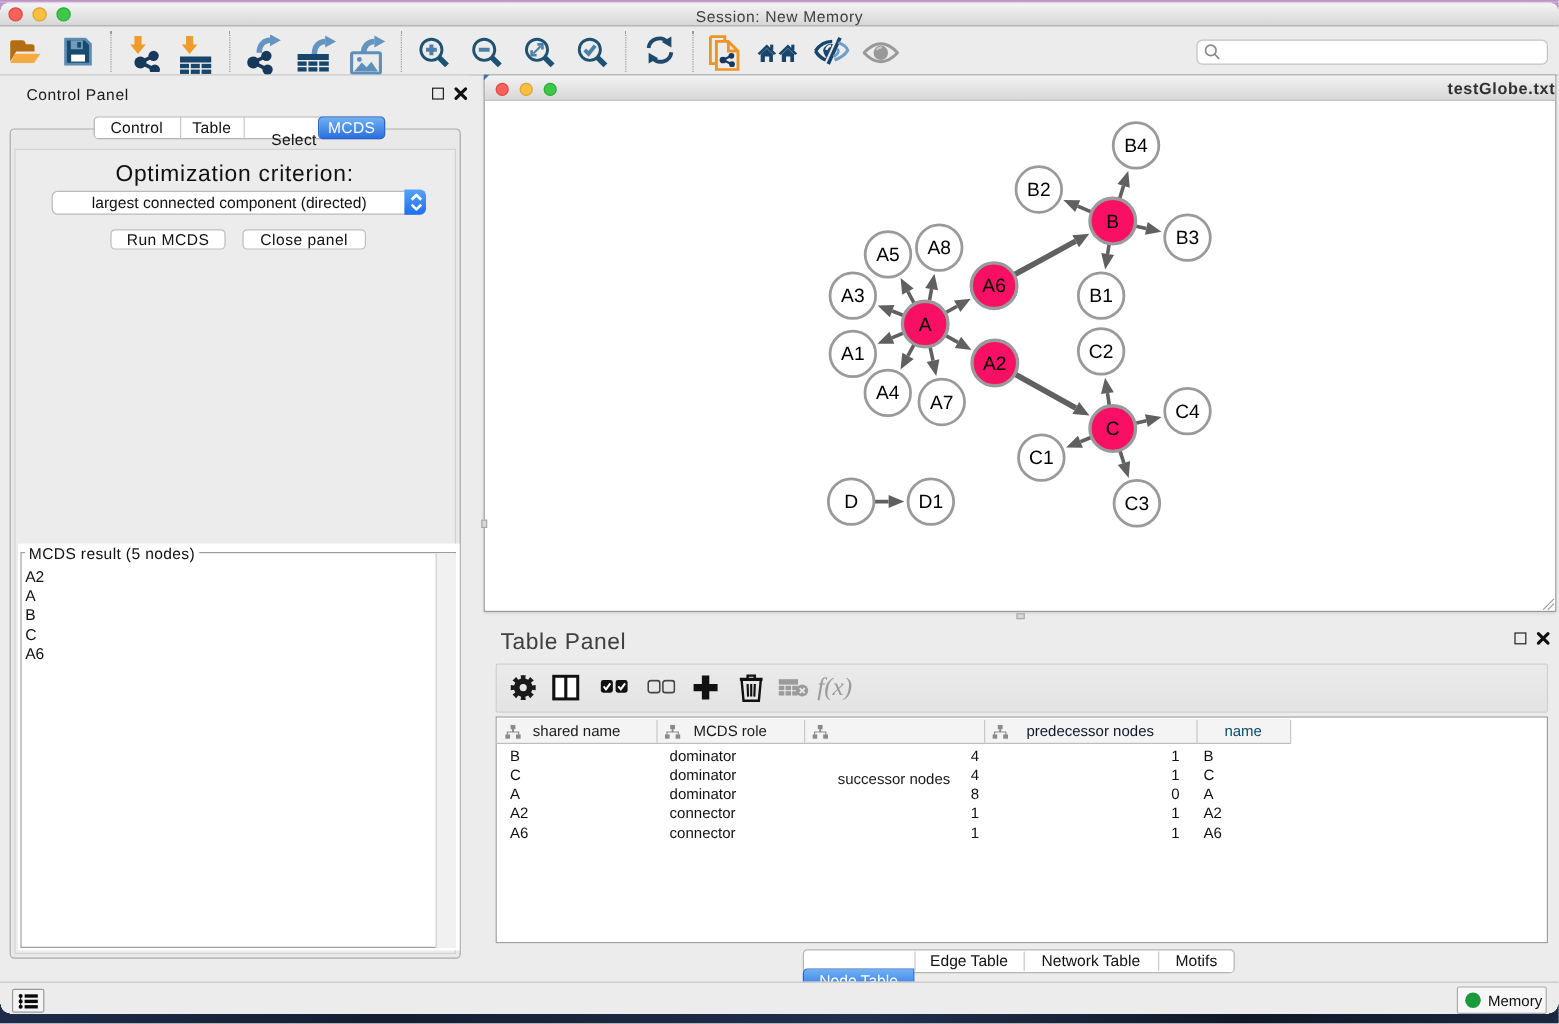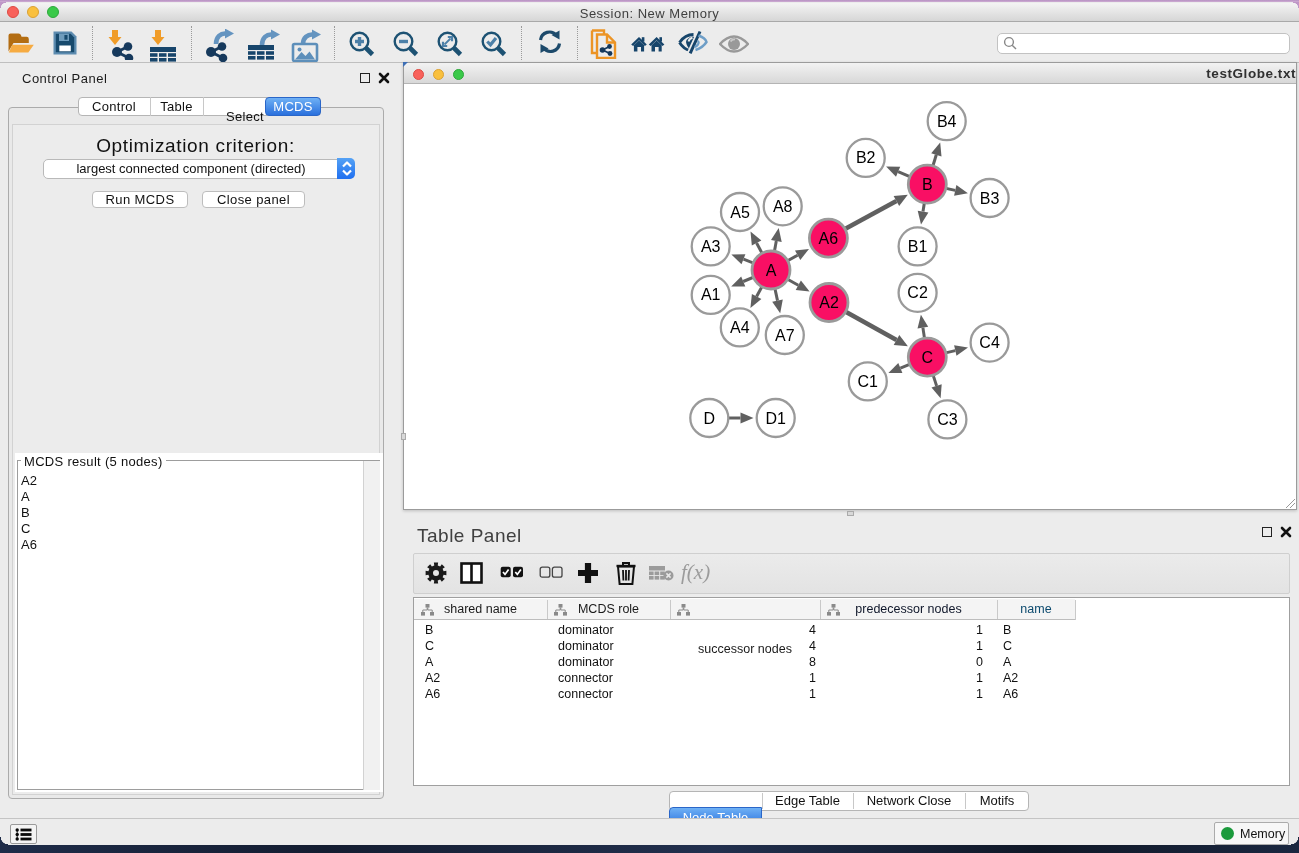--- a/index.html
+++ b/index.html
@@ -456,21 +456,21 @@
       <span style="position:absolute;left:590px;">A6</span>
     </div>
 </div>
 
 <div class="abs" style="left:669px;top:791px;width:360px;height:20px;background:#fff;border:1px solid #b5b5b5;border-radius:4px;"></div>
 <div class="abs" style="left:669px;top:791px;width:93px;height:20px;background:linear-gradient(#6fb1f5,#2a70dd);border:1px solid #2a66c8;border-radius:4px 0 0 4px;color:#fff;font-size:13px;text-align:center;line-height:19px;margin-top:16px;">Node Table</div>
 <div class="abs" style="left:762px;top:793px;width:1px;height:16px;background:#c8c8c8;"></div>
 <div class="abs" style="left:853px;top:793px;width:1px;height:16px;background:#c8c8c8;"></div>
 <div class="abs" style="left:965px;top:793px;width:1px;height:16px;background:#c8c8c8;"></div>
 <div class="abs" style="left:762px;top:792px;width:91px;font-size:13px;color:#111;text-align:center;line-height:18px;">Edge Table</div>
-<div class="abs" style="left:853px;top:792px;width:112px;font-size:13px;color:#111;text-align:center;line-height:18px;">Network Close</div>
+<div class="abs" style="left:853px;top:792px;width:112px;font-size:13px;color:#111;text-align:center;line-height:18px;">Network Table</div>
 <div class="abs" style="left:965px;top:792px;width:64px;font-size:13px;color:#111;text-align:center;line-height:18px;">Motifs</div>
 
 <div class="abs" style="left:0;top:818px;width:1299px;height:27px;background:#ececec;border-top:1px solid #c4c4c4;"></div>
 <div class="abs" style="left:10px;top:824px;width:27px;height:20px;background:#f4f4f4;border:1px solid #9a9a9a;border-radius:2px;"></div>
 <svg class="abs" style="left:15px;top:828px" width="17" height="13" viewBox="0 0 17 13">
  <g fill="#0a0a0a">
       <circle cx="2.2" cy="2" r="1.7"></circle>
       <circle cx="2.2" cy="6.5" r="1.7"></circle>
       <circle cx="2.2" cy="11" r="1.7"></circle>
  <rect x="5.5" y="0.6" width="11" height="2.8"></rect>

